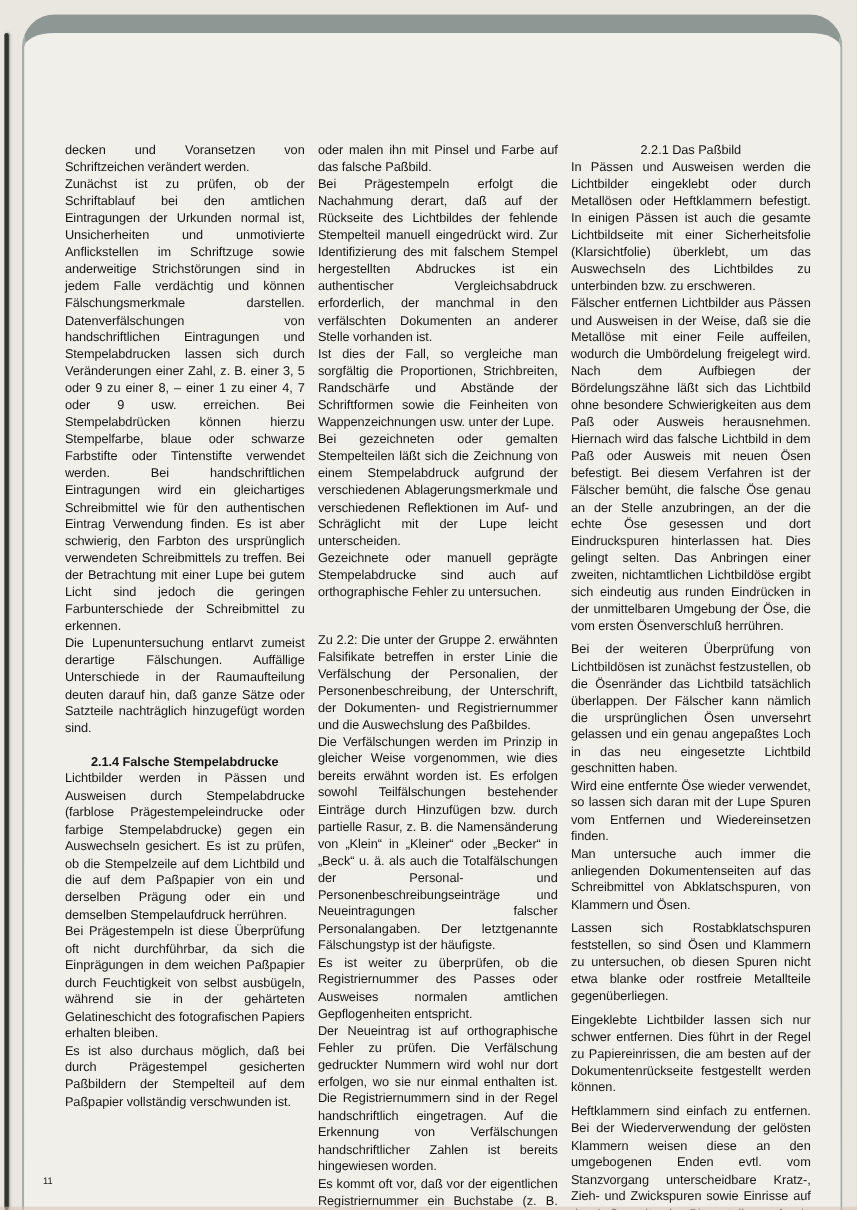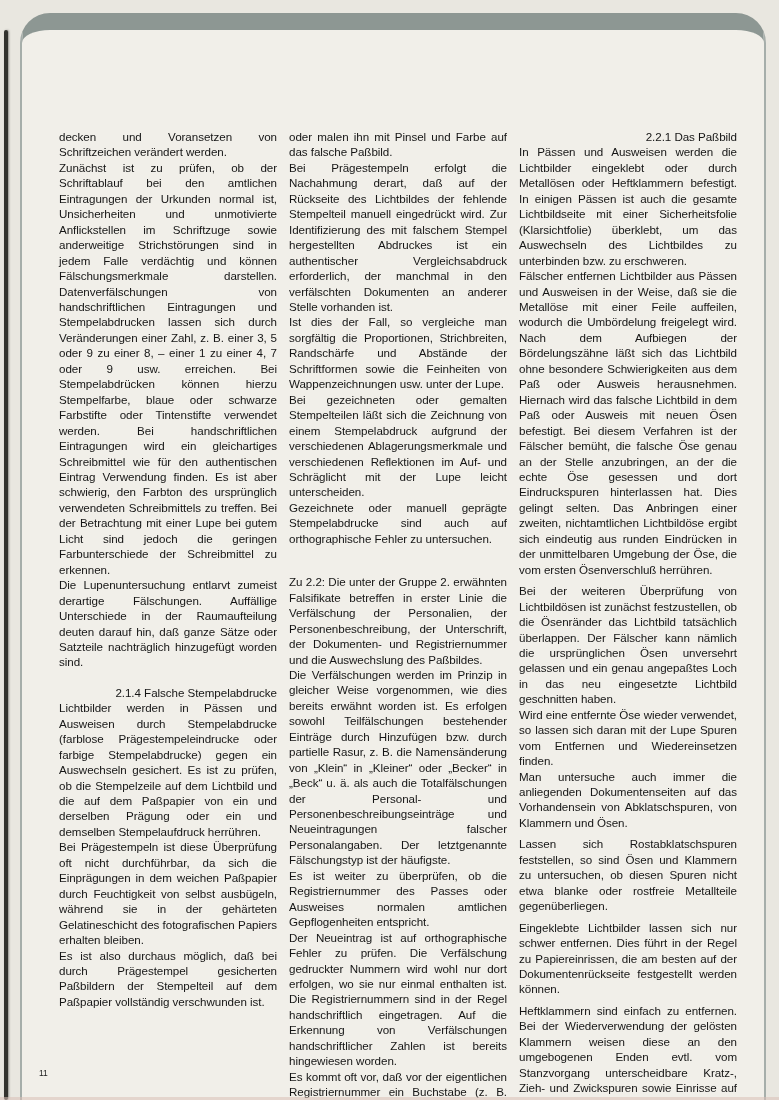--- a/index.html
+++ b/index.html
@@ -32,23 +32,23 @@
     position:absolute; top:129px; left:59px; width:679px;
     display:flex; gap:12px; z-index:2;
   }
   .col {
     width:218px; flex:0 0 218px;
     font-size:11.6px; line-height:15.45px; color:#151515;
     text-align:justify; letter-spacing:-0.05px;
     hyphens:auto; -webkit-hyphens:auto; word-break:normal;
   }
   .col p { margin:0; }
-  .heading { text-align:right; }
+  .heading { text-align:center; }
   .gap-sm { margin-top:6px !important; }
-  .gap-lg { margin-top:15px !important; }
+  .gap-lg { margin-top:15px !important;font-weight:bold; }
   .gap-xl { margin-top:28px !important; }
   .pagenum {
     position:absolute; left:39px; top:1068px; z-index:2;
     font-size:8.5px; color:#1c1c1c;
   }
 </style>
 </head>
 <body>
 
 <div class="scan">
@@ -82,21 +82,21 @@
       <p>Der Neueintrag ist auf orthographische Fehler zu prüfen. Die Verfälschung gedruckter Nummern wird wohl nur dort erfolgen, wo sie nur einmal enthalten ist. Die Registriernummern sind in der Regel handschriftlich eingetragen. Auf die Erkennung von Verfälschungen handschriftlicher Zahlen ist bereits hingewiesen worden.</p>
       <p>Es kommt oft vor, daß vor der eigentlichen Registriernummer ein Buchstabe (z. B. „H“) vorgesetzt ist. Der Buchstabe „H“ vor der eigentlichen Registriernummer deutet darauf hin, daß die paßausstellende Behörde ein alphabetisches Paßregister führt, bei dem der Großbuchstabe vor der Registriernummer dem ersten Buchstaben des Familiennamens des Paßinhabers entspricht.</p>
     </div>
 
     <div class="col" lang="de">
       <p class="heading">2.2.1 Das Paßbild</p>
       <p>In Pässen und Ausweisen werden die Lichtbilder eingeklebt oder durch Metallösen oder Heftklammern befestigt. In einigen Pässen ist auch die gesamte Lichtbildseite mit einer Sicherheitsfolie (Klarsichtfolie) überklebt, um das Auswechseln des Lichtbildes zu unterbinden bzw. zu erschweren.</p>
       <p>Fälscher entfernen Lichtbilder aus Pässen und Ausweisen in der Weise, daß sie die Metallöse mit einer Feile auffeilen, wodurch die Umbördelung freigelegt wird. Nach dem Aufbiegen der Bördelungszähne läßt sich das Lichtbild ohne besondere Schwierigkeiten aus dem Paß oder Ausweis herausnehmen. Hiernach wird das falsche Lichtbild in dem Paß oder Ausweis mit neuen Ösen befestigt. Bei diesem Verfahren ist der Fälscher bemüht, die falsche Öse genau an der Stelle anzubringen, an der die echte Öse gesessen und dort Eindruckspuren hinterlassen hat. Dies gelingt selten. Das Anbringen einer zweiten, nichtamtlichen Lichtbildöse ergibt sich eindeutig aus runden Eindrücken in der unmittelbaren Umgebung der Öse, die vom ersten Ösenverschluß herrühren.</p>
       <p class="gap-sm">Bei der weiteren Überprüfung von Lichtbildösen ist zunächst festzustellen, ob die Ösenränder das Lichtbild tatsächlich überlappen. Der Fälscher kann nämlich die ursprünglichen Ösen unversehrt gelassen und ein genau angepaßtes Loch in das neu eingesetzte Lichtbild geschnitten haben.</p>
       <p>Wird eine entfernte Öse wieder verwendet, so lassen sich daran mit der Lupe Spuren vom Entfernen und Wiedereinsetzen finden.</p>
-      <p>Man untersuche auch immer die anliegenden Dokumentenseiten auf das Vorhandensein von Abklatschspuren, von Klammern und Ösen.</p>
+      <p>Man untersuche auch immer die anliegenden Dokumentenseiten auf das Schreibmittel von Abklatschspuren, von Klammern und Ösen.</p>
       <p class="gap-sm">Lassen sich Rostabklatschspuren feststellen, so sind Ösen und Klammern zu untersuchen, ob diesen Spuren nicht etwa blanke oder rostfreie Metallteile gegenüberliegen.</p>
       <p class="gap-sm">Eingeklebte Lichtbilder lassen sich nur schwer entfernen. Dies führt in der Regel zu Papiereinrissen, die am besten auf der Dokumentenrückseite festgestellt werden können.</p>
       <p class="gap-sm">Heftklammern sind einfach zu entfernen. Bei der Wiederverwendung der gelösten Klammern weisen diese an den umgebogenen Enden evtl. vom Stanzvorgang unterscheidbare Kratz-, Zieh- und Zwickspuren sowie Einrisse auf der Außenseite der Biegestellen auf, wie sie bei der einmaligen Heftung nicht entstehen.</p>
 
     </div>
 
   </div>
 </div>
 
 </body></html>

